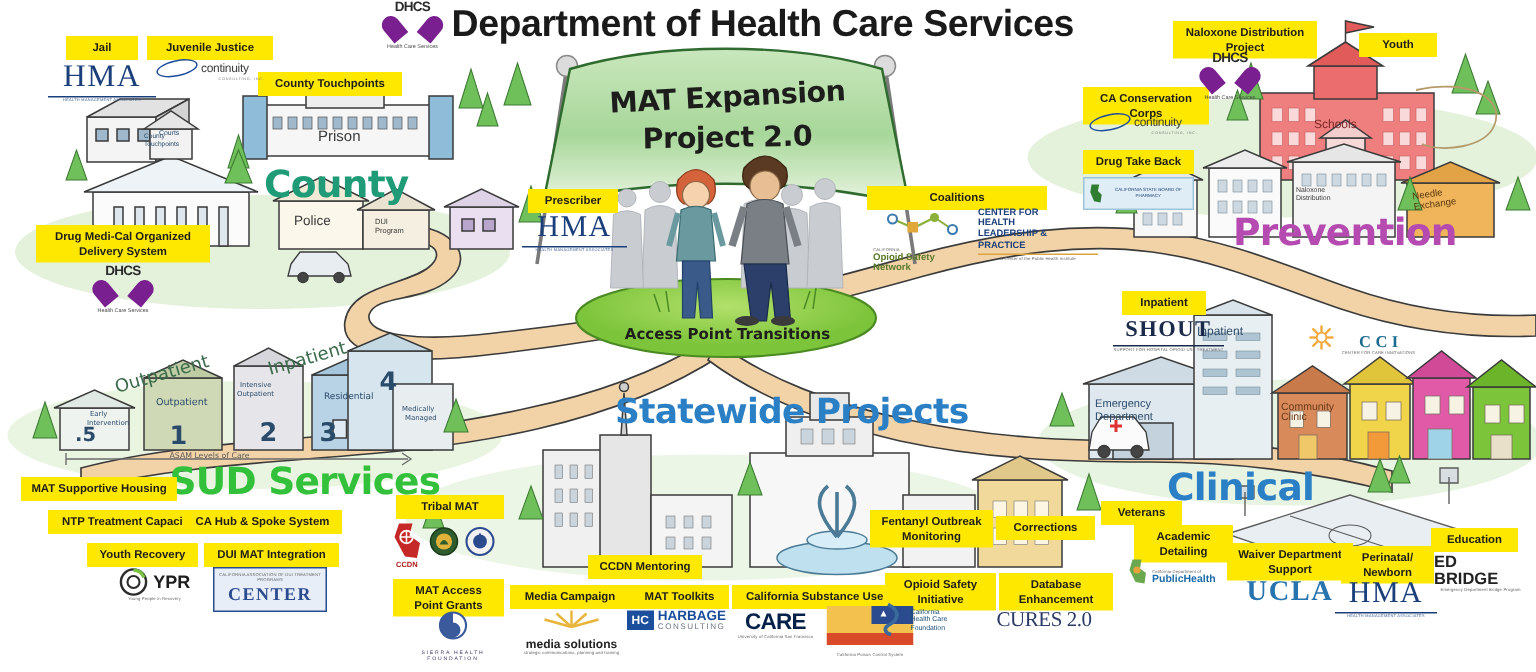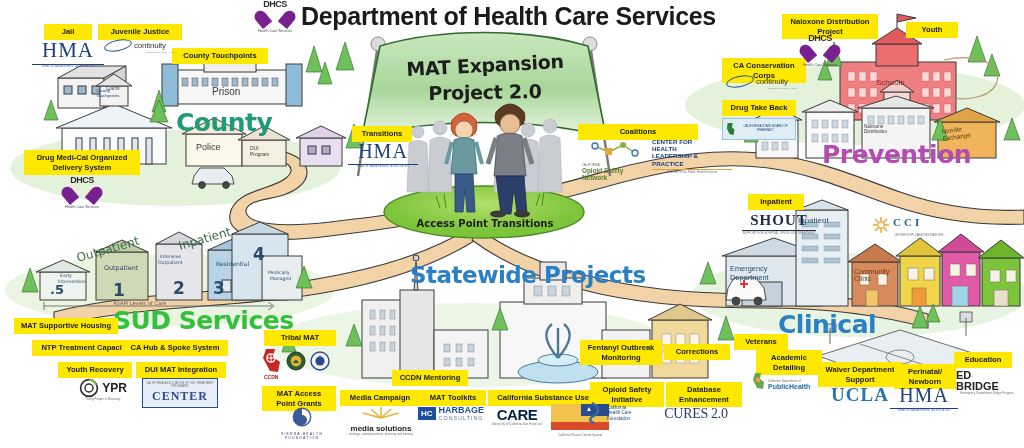--- a/index.html
+++ b/index.html
@@ -500,21 +500,21 @@
   <div class="sect" style="left:113px;top:306px;font-size:25px;color:#33c13b;">SUD Services</div>
   <div class="sect" style="left:410px;top:262px;font-size:23px;color:#2b7fc4;">Statewide Projects</div>
   <div class="sect" style="left:778px;top:310px;font-size:25px;color:#2b7fc4;">Clinical</div>
 
   <div class="lbl" style="left:44px;top:24px;width:48px;">Jail</div>
   <div class="lbl" style="left:98px;top:24px;width:84px;">Juvenile Justice</div>
   <div class="lbl" style="left:172px;top:48px;width:96px;">County Touchpoints</div>
   <div class="lbl" style="left:24px;top:150px;width:116px;">Drug Medi-Cal Organized
 Delivery System</div>
 
-  <div class="lbl" style="left:352px;top:126px;width:60px;">Transitions</div>
+  <div class="lbl" style="left:352px;top:126px;width:60px;">Prescriber</div>
   <div class="lbl" style="left:578px;top:124px;width:120px;">Coalitions</div>
 
   <div class="lbl" style="left:782px;top:14px;width:96px;">Naloxone Distribution
 Project</div>
   <div class="lbl" style="left:906px;top:22px;width:52px;">Youth</div>
   <div class="lbl" style="left:722px;top:58px;width:84px;">CA Conservation
 Corps</div>
   <div class="lbl" style="left:722px;top:100px;width:74px;">Drug Take Back</div>
 
   <div class="lbl" style="left:748px;top:194px;width:56px;">Inpatient</div>
@@ -621,21 +621,21 @@
     </div>
   </div>
 
   <div class="logo" style="left:742px;top:212px;width:74px;">
     <div class="shout">SHOUT</div>
     <div style="border-top:.8px solid #1b2a4a;margin:1px 0;"></div>
     <div class="tiny">SUPPORT FOR HOSPITAL OPIOID USE TREATMENT</div>
   </div>
 
   <div class="logo" style="left:872px;top:216px;width:74px;">
-    <div style="display:flex;align-items:flex-start;gap:3px;">
+    <div style="display:flex;align-items:flex-end;gap:16px;">
       <svg width="18" height="18" viewBox="0 0 18 18">
         <g stroke="#f2a93b" stroke-width="1.6">
           <line x1="9" y1="1" x2="9" y2="17"></line>
             <line x1="1" y1="9" x2="17" y2="9"></line>
           <line x1="3" y1="3" x2="15" y2="15"></line>
             <line x1="15" y1="3" x2="3" y2="15"></line>
         </g>
         <circle cx="9" cy="9" r="3.2" fill="#fff" stroke="#f2a93b" stroke-width="1.2"></circle>
       </svg>
       <span class="cci">CCI</span>

